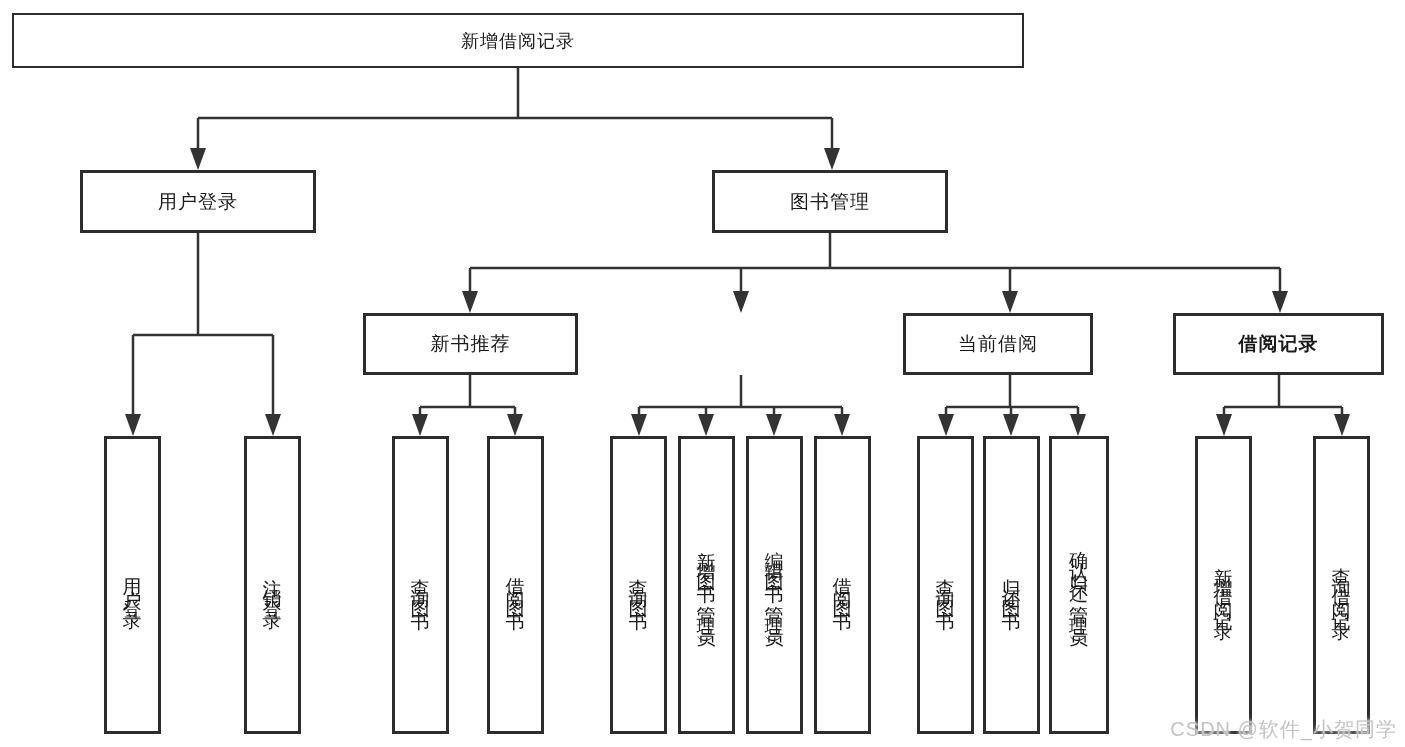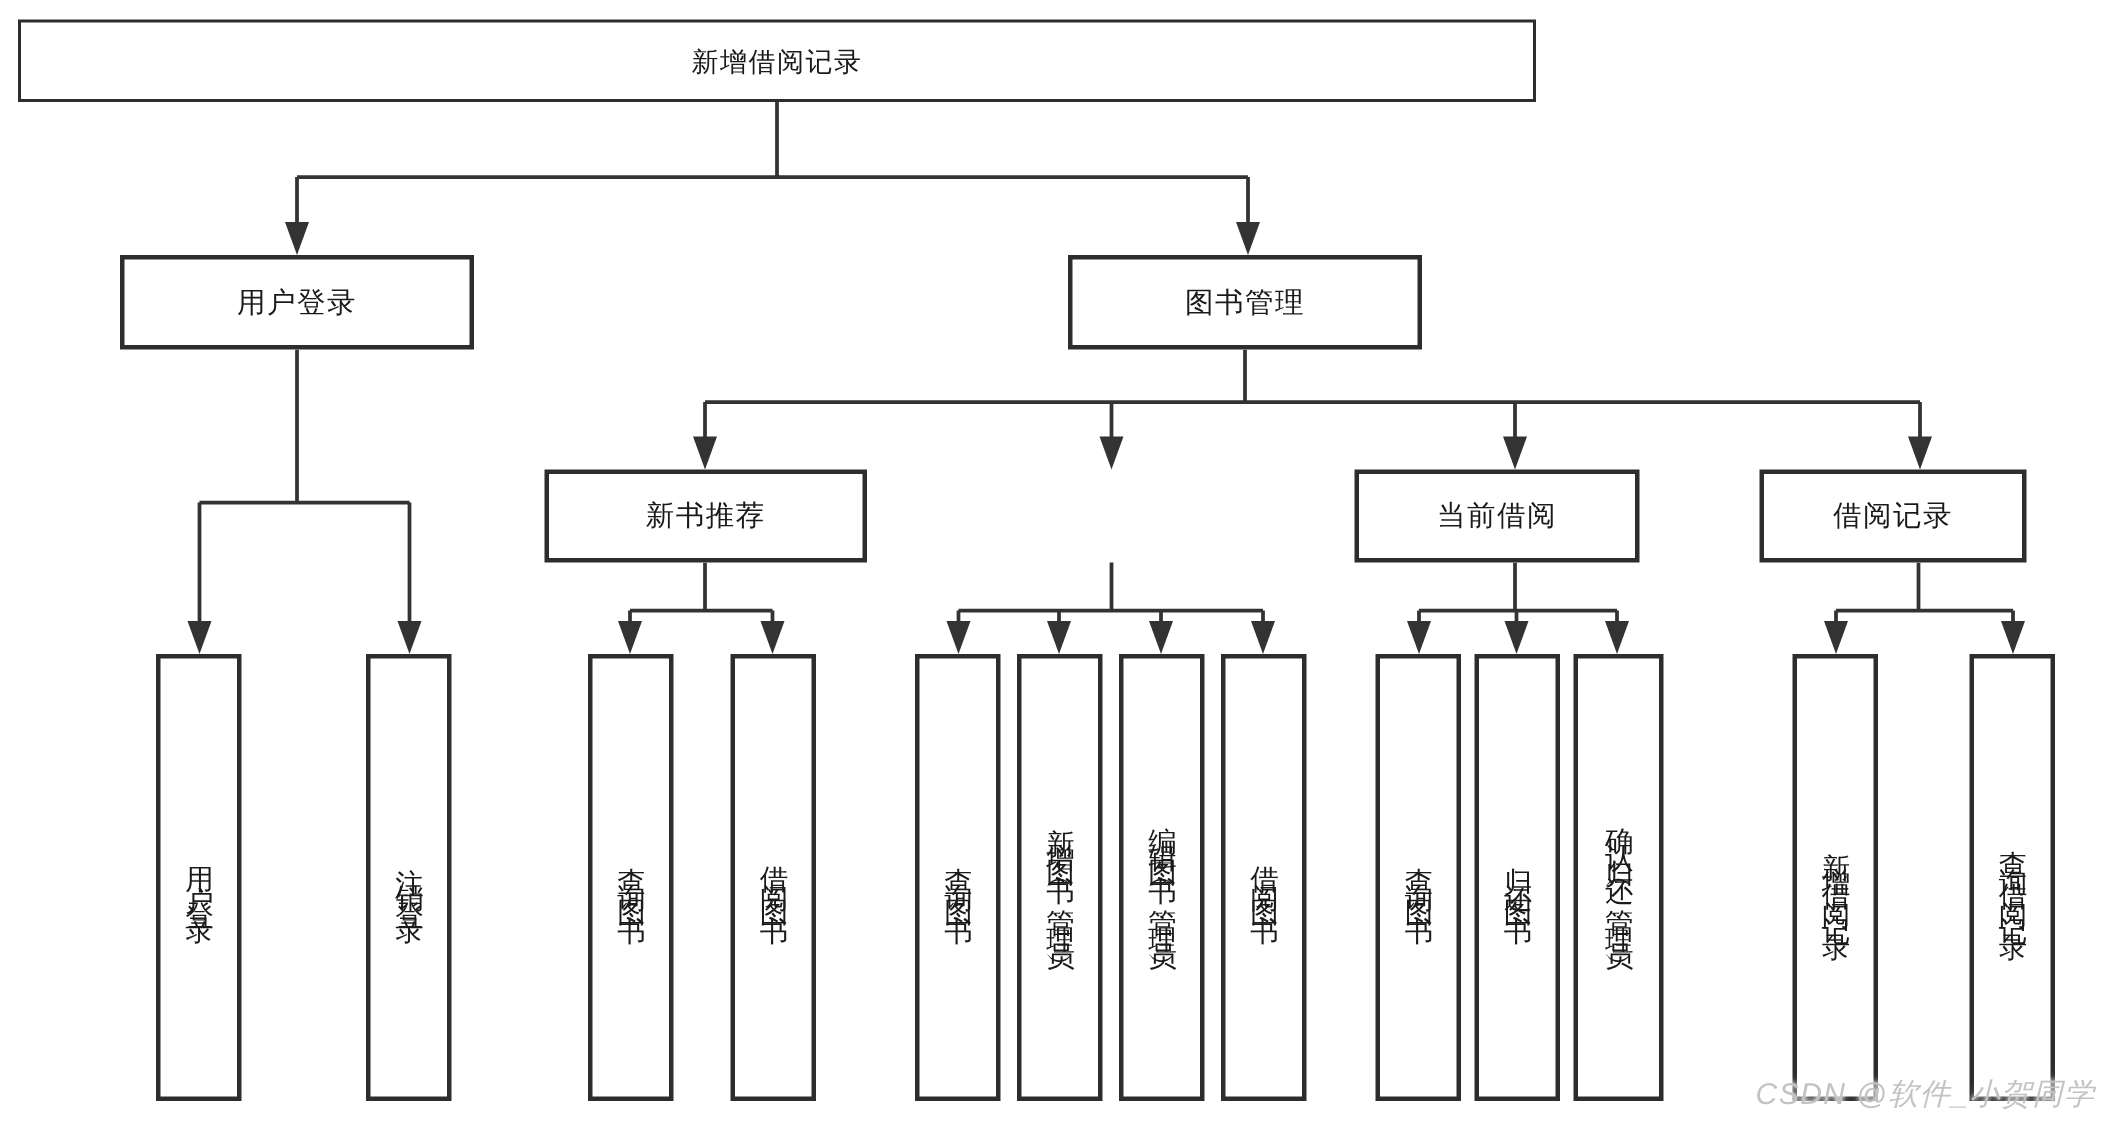--- a/index.html
+++ b/index.html
@@ -20,21 +20,20 @@
     top:436px;height:298px;width:57px;z-index:2;
   }
   .leaf span{
     writing-mode:vertical-rl;text-orientation:mixed;
     font-size:19px;letter-spacing:11px;line-height:1;white-space:nowrap;
   }
   #watermark{
     position:absolute;right:8px;bottom:4px;z-index:5;
     font-size:20px;color:#c3c3c3;letter-spacing:1px;
     text-shadow:0 0 3px #ffffff,0 0 6px #ffffff;
-    font-style:italic;
   }
 </style>
 </head>
 <body>
 
 <div id="canvas">
 
   <svg id="wires" viewBox="0 0 1405 747" xmlns="http://www.w3.org/2000/svg">
     <g stroke="#333333" stroke-width="2.5" fill="none">
 
@@ -85,21 +84,21 @@
   <div class="hnode" style="left:712px;top:170px;width:236px;height:63px;">
     <span>图书管理</span>
   </div>
 
   <div class="hnode" style="left:363px;top:313px;width:215px;height:62px;">
     <span>新书推荐</span>
   </div>
   <div class="hnode" style="left:903px;top:313px;width:190px;height:62px;">
     <span>当前借阅</span>
   </div>
-  <div class="hnode" style="left:1173px;top:313px;width:178px;height:62px;">
+  <div class="hnode" style="left:1173px;top:313px;width:211px;height:62px;font-weight:bold;">
     <span>借阅记录</span>
   </div>
 
   <div class="leaf" style="left:104px;">
     <span>用户登录</span>
   </div>
   <div class="leaf" style="left:244px;">
     <span>注销登录</span>
   </div>
 

